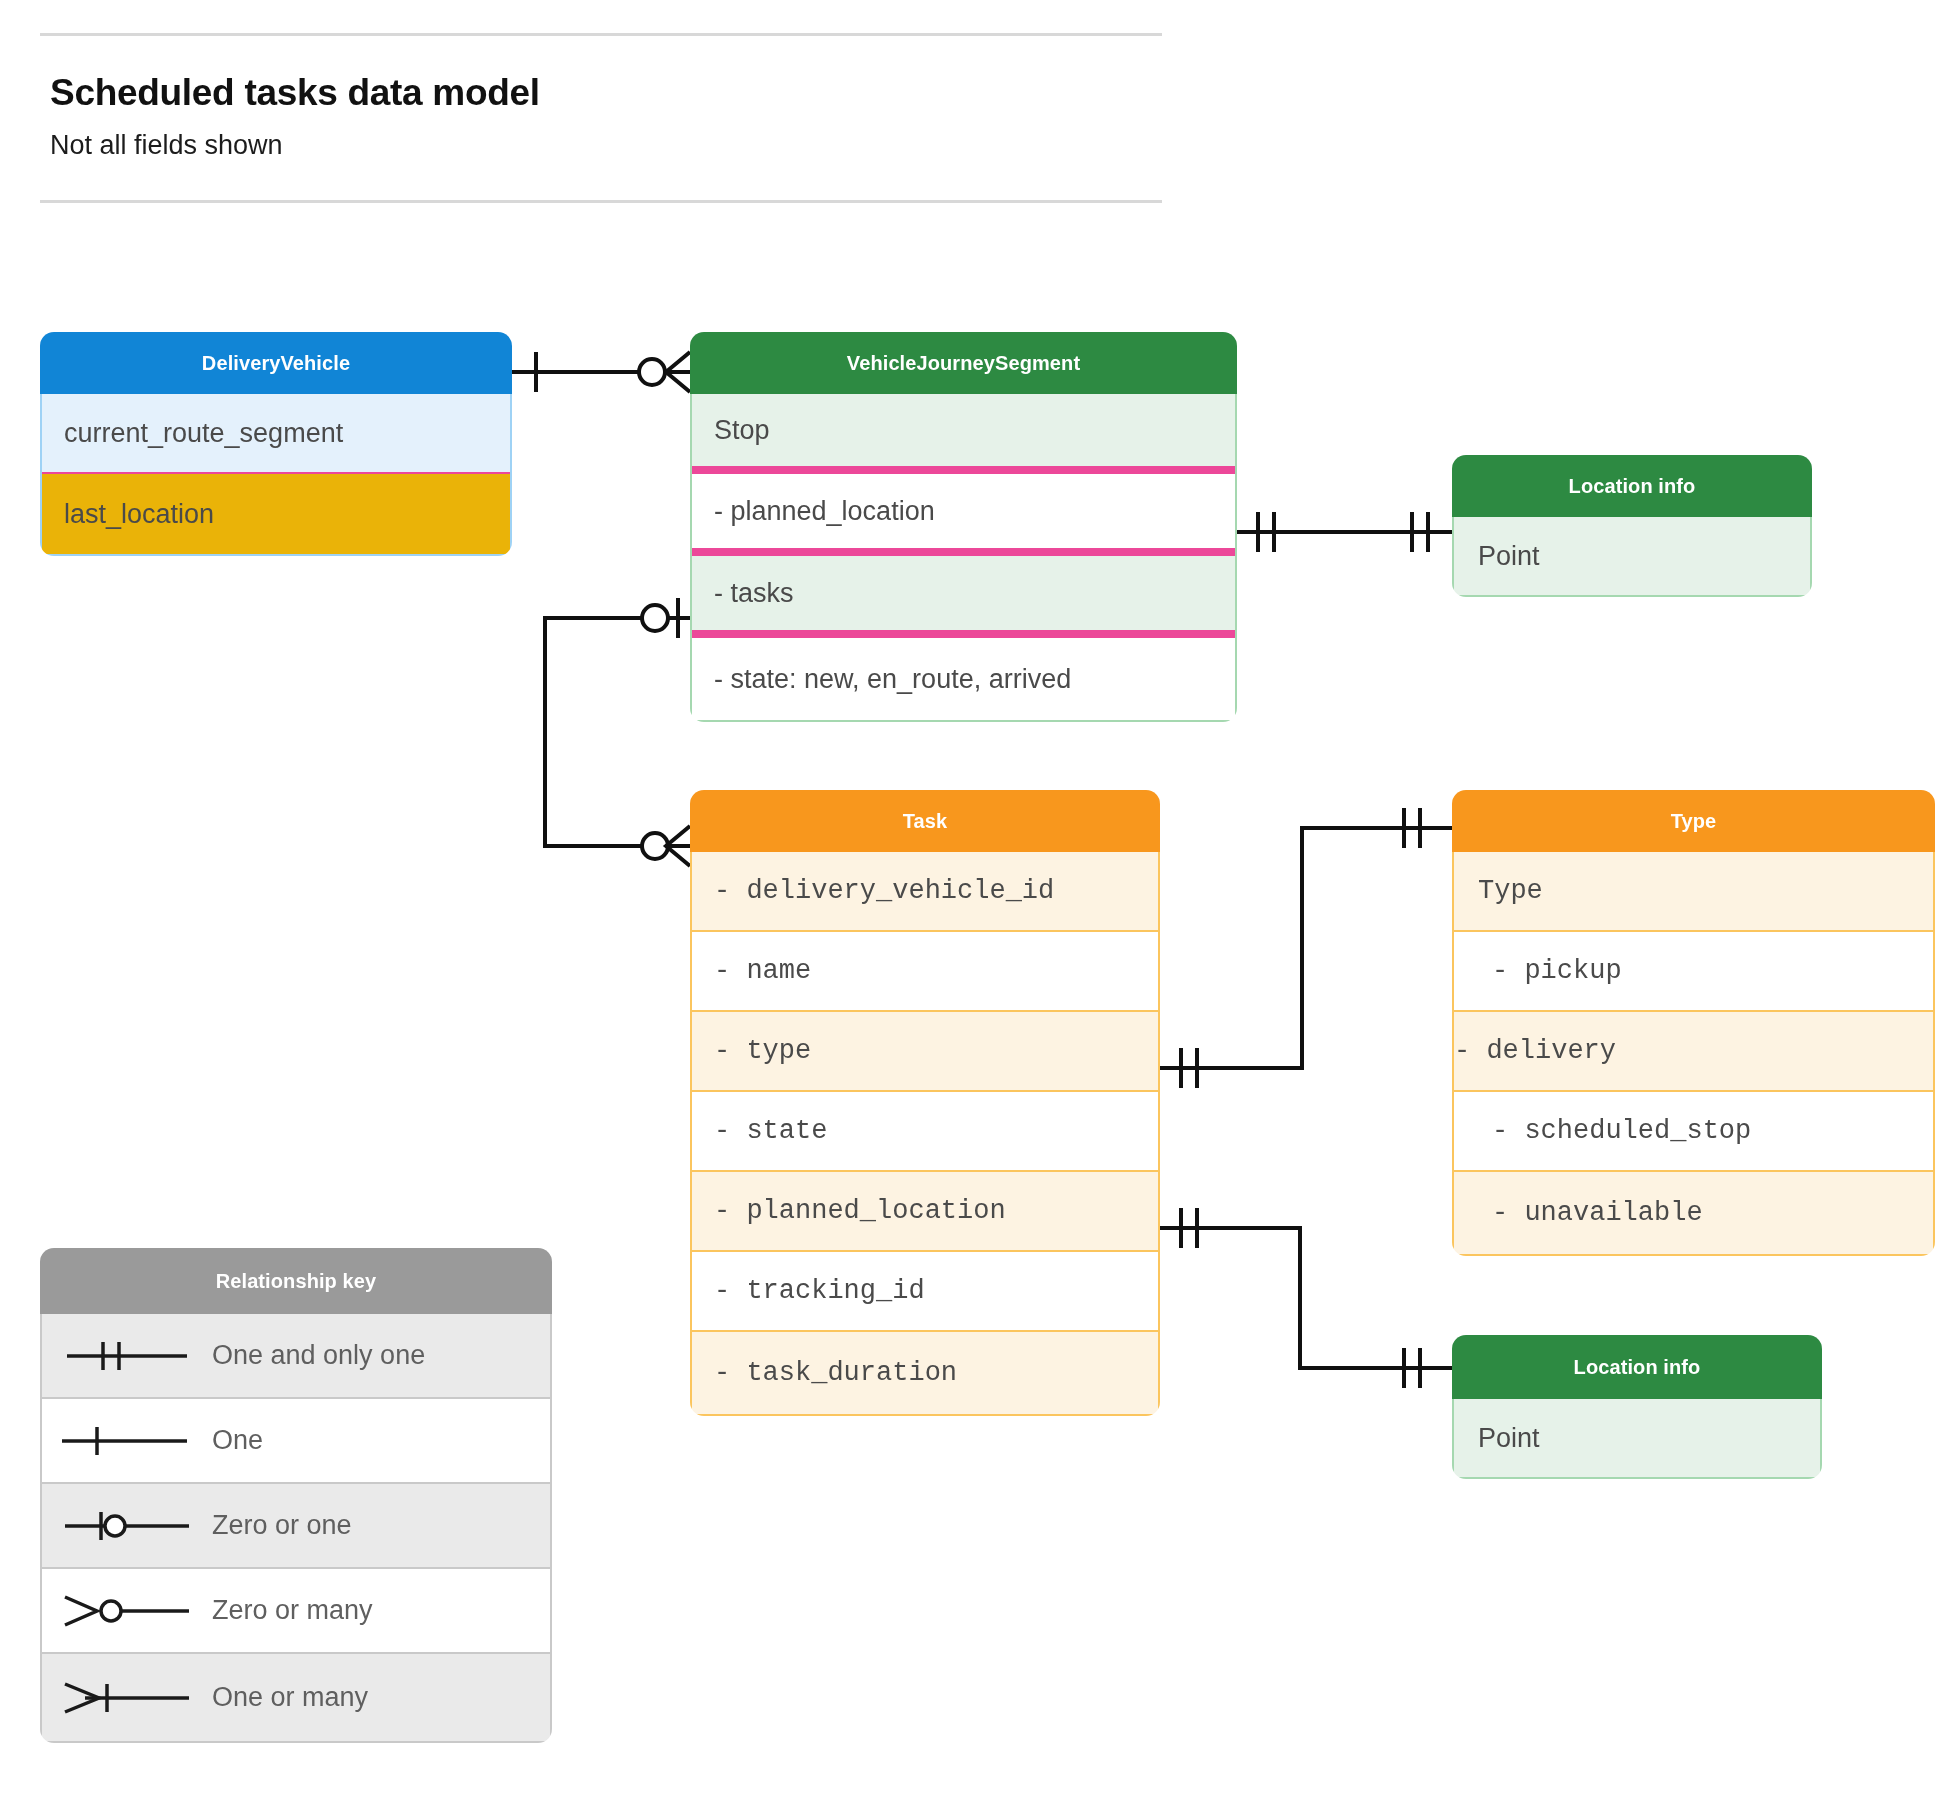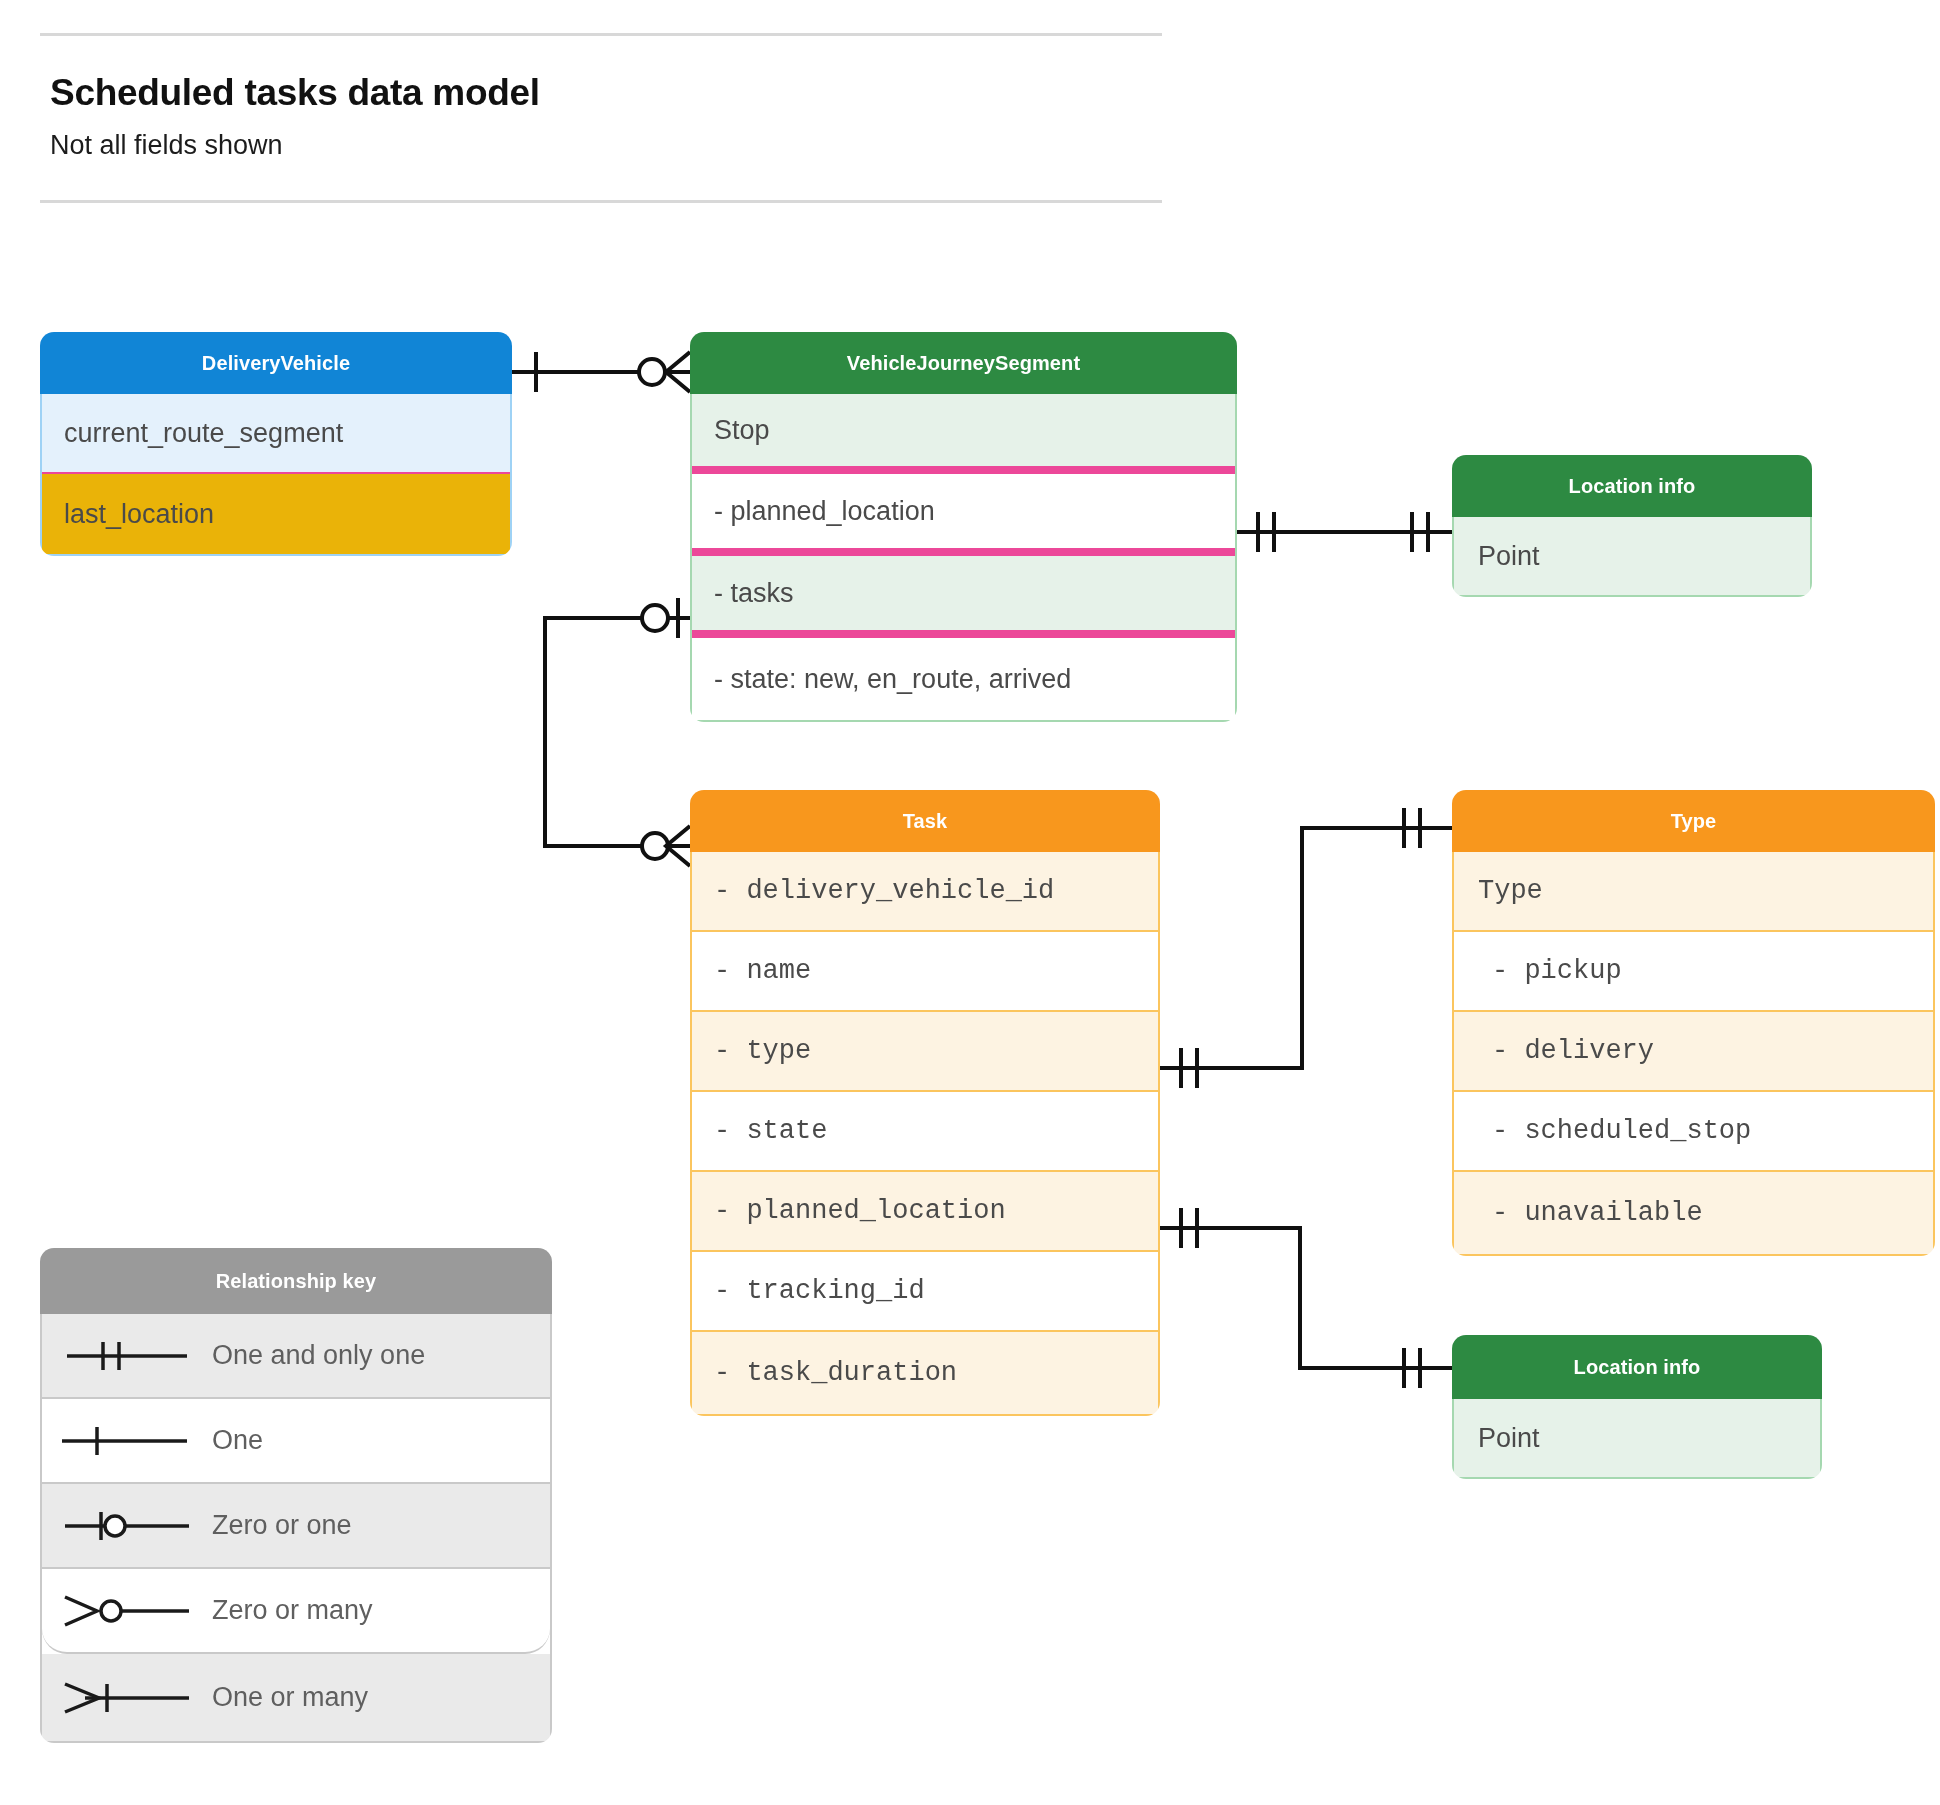--- a/index.html
+++ b/index.html
@@ -240,21 +240,21 @@
       <div class="entity-row plain" style="height:80px; padding-left:22px;">- tracking_id</div>
       <div class="entity-row alt" style="height:82px; padding-left:22px;">- task_duration</div>
     </div>
   </div>
 
   <div class="entity theme-orange" style="left:1452px; top:790px; width:483px;">
     <div class="entity-header" style="height:62px;">Type</div>
     <div class="entity-body">
       <div class="entity-row alt" style="height:80px; padding-left:24px;">Type</div>
       <div class="entity-row plain" style="height:80px; padding-left:38px;">-  pickup</div>
-      <div class="entity-row alt" style="height:80px; padding-left:38px;">-  delivery</div>
+      <div class="entity-row alt" style="height:80px; ">-  delivery</div>
       <div class="entity-row plain" style="height:80px; padding-left:38px;">-  scheduled_stop</div>
       <div class="entity-row alt" style="height:82px; padding-left:38px;">-  unavailable</div>
     </div>
   </div>
 
   <div class="entity theme-green" style="left:1452px; top:1335px; width:370px;">
     <div class="entity-header" style="height:64px;">Location info</div>
     <div class="entity-body">
       <div class="entity-row alt" style="height:78px; padding-left:24px;">Point</div>
     </div>
@@ -289,21 +289,21 @@
         <span class="legend-symbol">
           <svg width="140" height="40" viewBox="0 0 140 40">
             <line x1="8" y1="20" x2="132" y2="20"></line>
             <line x1="44" y1="6" x2="44" y2="34"></line>
             <circle cx="58" cy="20" r="10"></circle>
           </svg>
         </span>
         <span class="legend-label">Zero or one</span>
       </div>
 
-      <div class="entity-row plain" style="height:85px;border-radius:25px;">
+      <div class="entity-row plain" style="height:85px;">
         <span class="legend-symbol">
           <svg width="140" height="40" viewBox="0 0 140 40">
             <line x1="44" y1="20" x2="132" y2="20"></line>
             <polyline points="8,6 40,20 8,34"></polyline>
             <circle cx="54" cy="20" r="10"></circle>
           </svg>
         </span>
         <span class="legend-label">Zero or many</span>
       </div>
 

